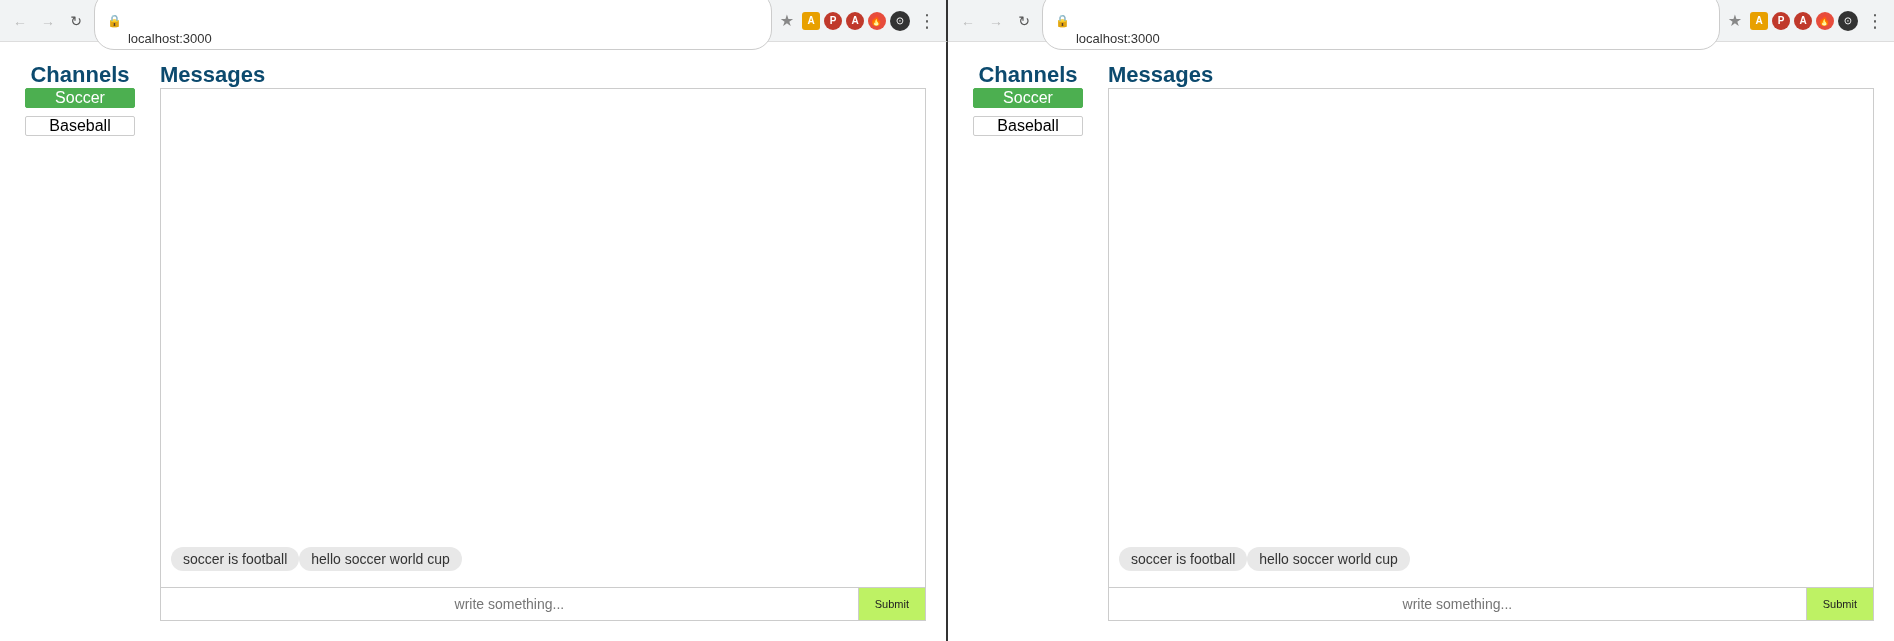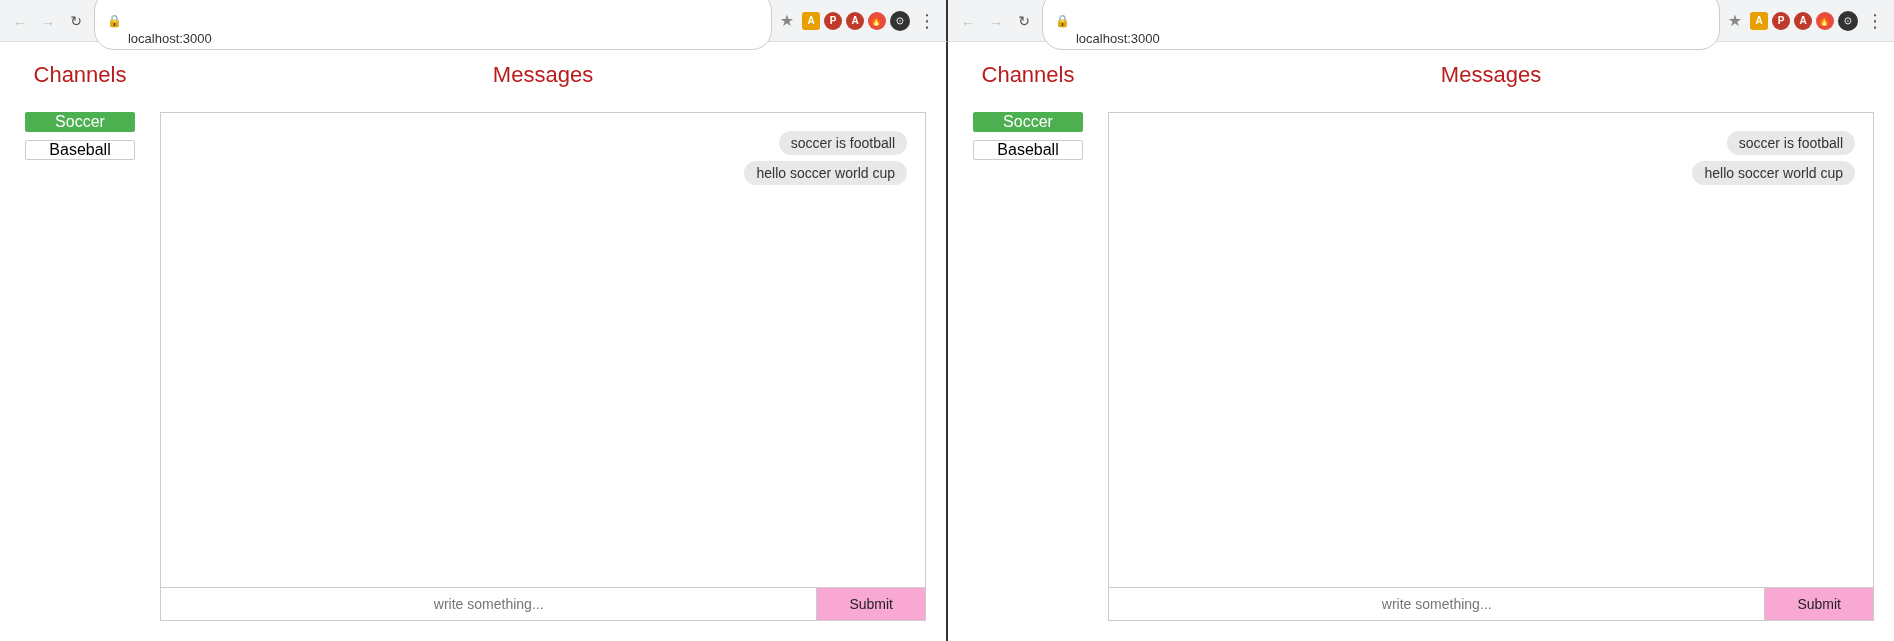--- a/index.html
+++ b/index.html
@@ -72,23 +72,23 @@
     }
 
     .channels-panel {
       display: flex;
       flex-direction: column;
       align-items: center;
       min-width: 120px;
     }
     .panel-title {
       font-size: 22px;
-      font-weight: normal;
-      margin-bottom: 24px;
-      color: #b91c1c;
+      font-weight: bold;
+      margin-bottom: 0;
+      color: #0c4a6e;
     }
     .channel-btn {
       width: 110px;
       padding: 0 16px;
       margin-bottom: 8px;
       font-size: 16px;
       cursor: pointer;
       border: 1px solid #ccc;
       border-radius: 2px;
       background: #fff;
@@ -99,28 +99,28 @@
       color: white;
       border-color: #4caf50;
     }
 
     .messages-panel {
       flex: 1;
       display: flex;
       flex-direction: column;
     }
     .messages-panel .panel-title {
-      text-align: center;
+      text-align: left;
     }
     .messages-box {
       flex: 1;
       border: 1px solid #ccc;
       display: flex;
-      flex-direction: column;
-      padding: 18px;
+      flex-direction: row;
+      padding: 10px;
       overflow-y: auto;
       min-height: 0;
       text-align: center;
     }
     .message-bubble {
       align-self: flex-end;
       background: #e8e8e8;
       border-radius: 12px;
       padding: 4px 12px;
       margin-bottom: 6px;
@@ -136,25 +136,25 @@
     .message-input {
       flex: 1;
       padding: 8px 10px;
       border: none;
       font-size: 14px;
       color: #999;
       outline: none;
       text-align: center;
     }
     .submit-btn {
-      padding: 8px 32px;
+      padding: 8px 16px;
       border: none;
       border-left: 1px solid #ccc;
-      background: #f9a8d4;
-      font-size: 14px;
+      background: #bef264;
+      font-size: 11px;
       cursor: pointer;
       color: #222;
     }
 
     .lock-icon { color: #666; font-size: 12px; }
   </style>
 </head>
 <body>
 
 <div style="display:flex; height:42px;">

